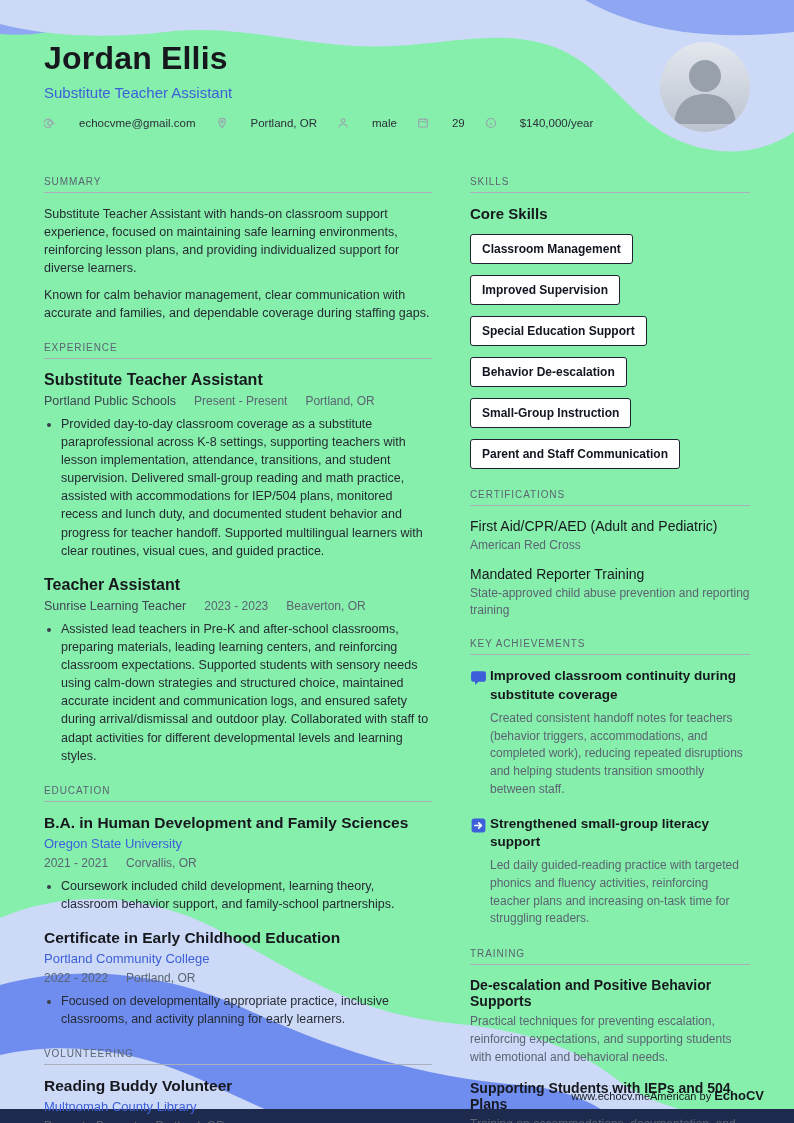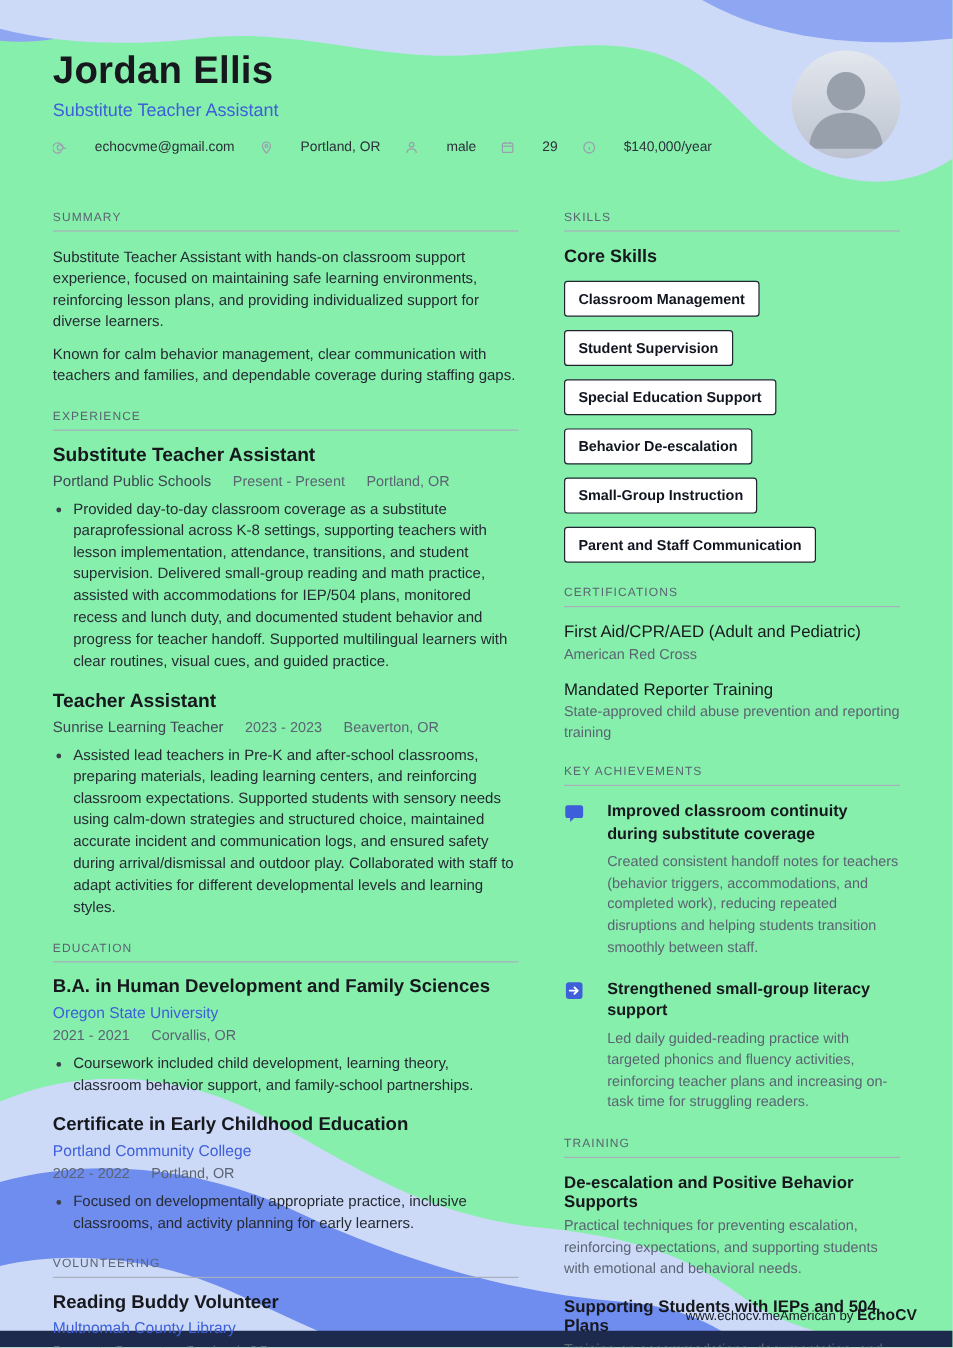--- a/index.html
+++ b/index.html
@@ -59,21 +59,21 @@
   .pill {
     display: block; width: fit-content; max-width: 100%;
     border: 1.6px solid #1f2430; border-radius: 3px; background: #fff;
     padding: 7px 11px; font-size: 12px; font-weight: 700; color: #111520;
     margin-bottom: 11px;
   }
   .cert { margin-bottom: 12px; }
   .cert-title { font-size: 14px; font-weight: 500; color: #16181d; }
   .cert-sub { font-size: 12px; color: #5b6472; margin-top: 3px; line-height: 1.4; }
 
-  .ach { display: flex; gap: 18px; margin-bottom: 16px; }
+  .ach { display: flex; gap: 2px; margin-bottom: 16px; }
   .ach-icon { flex: 0 0 18px; padding-top: 2px; color: #3d5fd9; }
   .ach-title { font-size: 13.5px; font-weight: 600; color: #16181d; line-height: 1.35; }
   .ach-desc { font-size: 12px; color: #5b6472; line-height: 1.48; margin-top: 6px; }
 
   .train { margin-bottom: 14px; }
   .train-title { font-size: 14px; font-weight: 600; color: #16181d; }
   .train-desc { font-size: 12px; color: #5b6472; line-height: 1.48; margin-top: 4px; }
 
   
   .footer {
@@ -162,21 +162,21 @@
       </div>
     </header>
 
     <div class="columns">
 
       <div class="col-left">
 
         <section class="section">
           <div class="section-heading">SUMMARY</div>
           <p class="para">Substitute Teacher Assistant with hands-on classroom support experience, focused on maintaining safe learning environments, reinforcing lesson plans, and providing individualized support for diverse learners.</p>
-          <p class="para">Known for calm behavior management, clear communication with teachers and families, and dependable coverage during staffing gaps.</p>
+          <p class="para">Known for calm behavior management, clear communication with accurate and families, and dependable coverage during staffing gaps.</p>
         </section>
 
         <section class="section">
           <div class="section-heading">EXPERIENCE</div>
 
           <div class="entry">
             <h3 class="entry-title">Substitute Teacher Assistant</h3>
             <div class="entry-meta">
               <span class="company">Portland Public Schools</span>
               <span class="dates">Present - Present</span>
@@ -242,21 +242,21 @@
         </section>
 
       </div>
 
       <div class="col-right">
 
         <section class="section">
           <div class="section-heading">SKILLS</div>
           <div class="group-title">Core Skills</div>
           <div class="pill">Classroom Management</div>
-          <div class="pill">Student Supervision</div>
+          <div class="pill">Improved Supervision</div>
           <div class="pill">Special Education Support</div>
           <div class="pill">Behavior De-escalation</div>
           <div class="pill">Small-Group Instruction</div>
           <div class="pill">Parent and Staff Communication</div>
         </section>
 
         <section class="section">
           <div class="section-heading">CERTIFICATIONS</div>
           <div class="cert">
             <div class="cert-title">First Aid/CPR/AED (Adult and Pediatric)</div>

